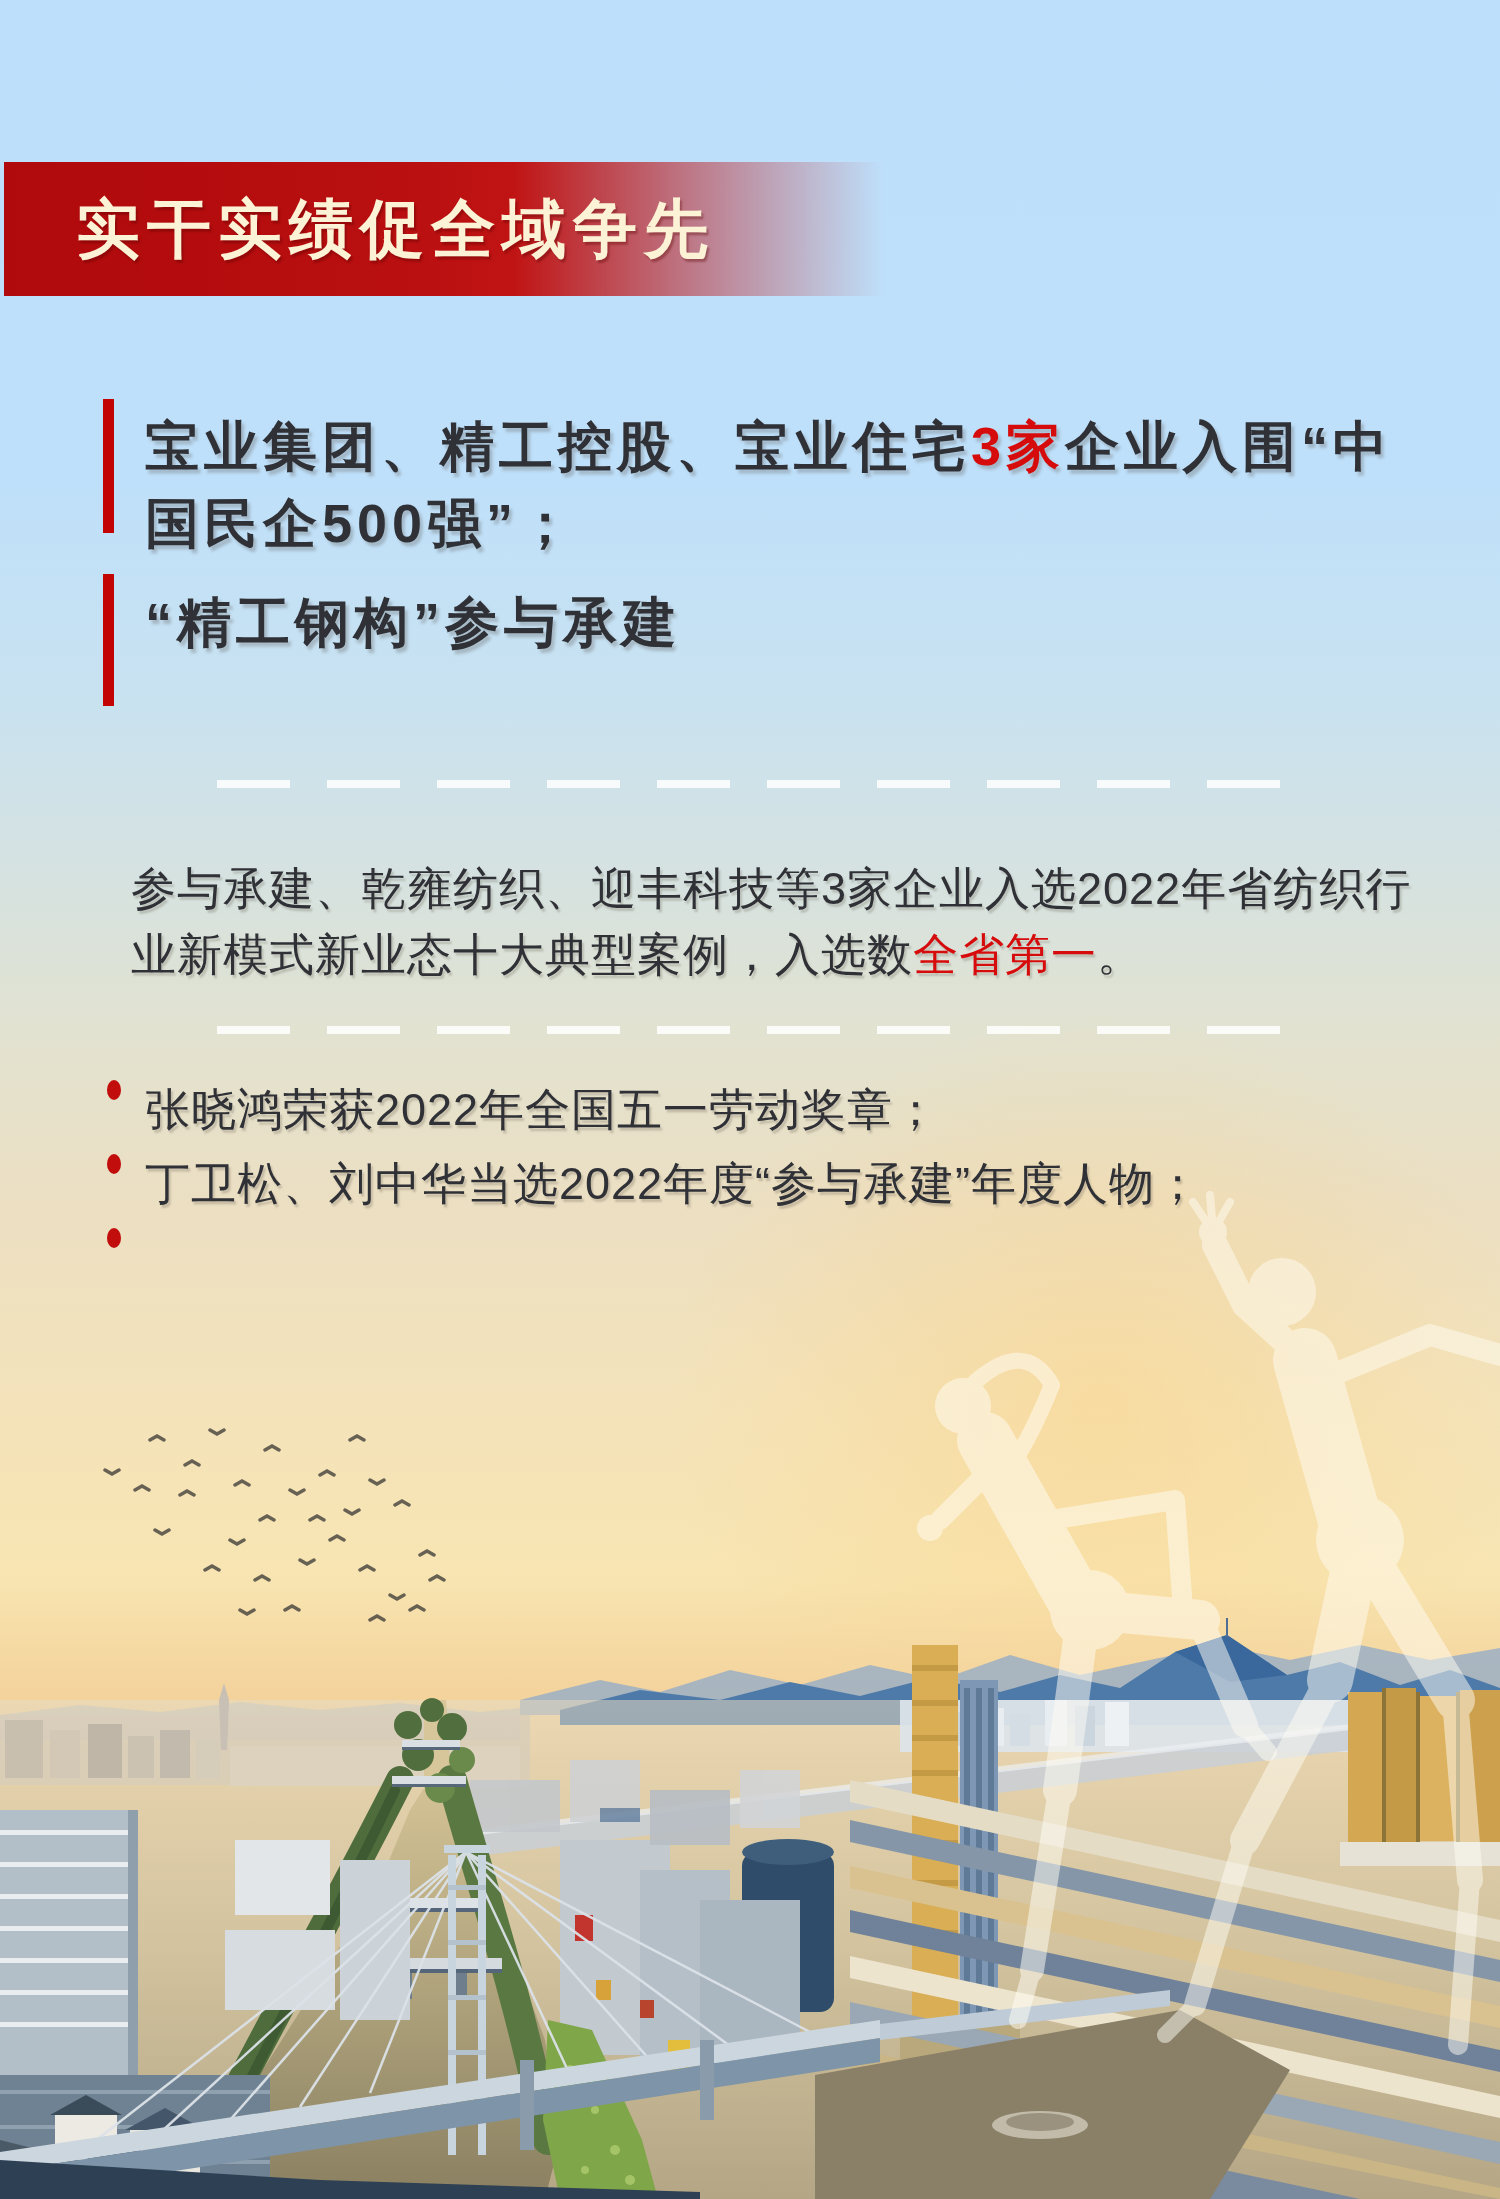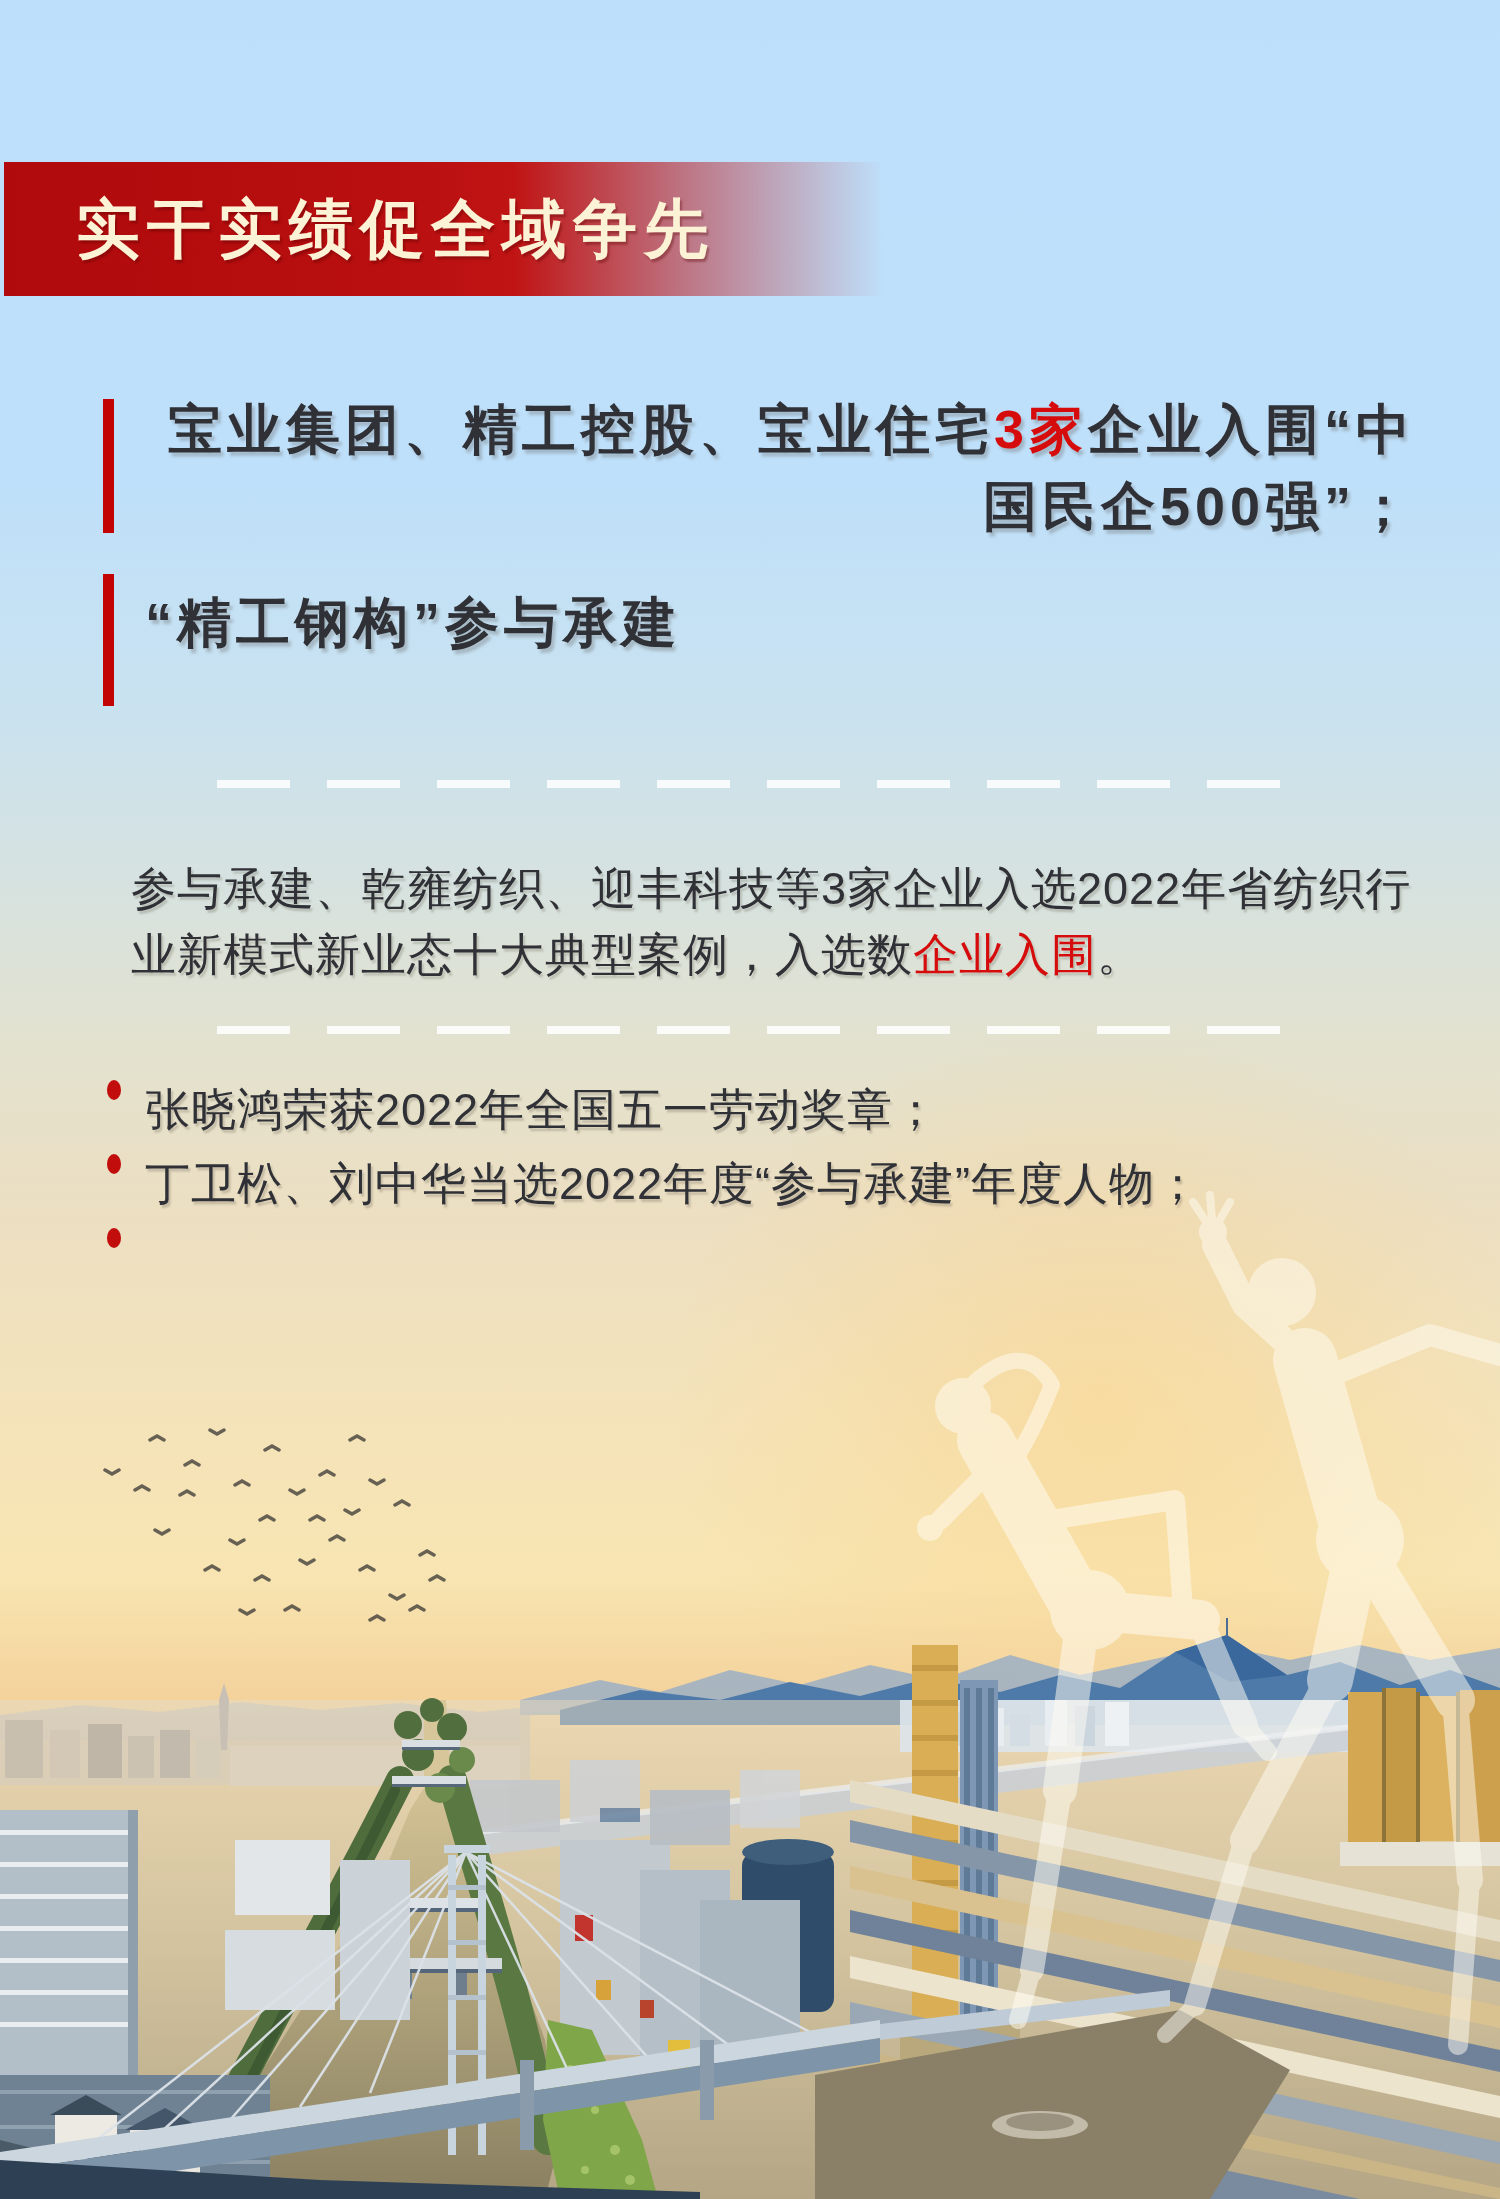--- a/index.html
+++ b/index.html
@@ -24,21 +24,21 @@
     text-shadow:2px 3px 2px rgba(90,0,0,.35);white-space:nowrap;
   }
   .bar{position:absolute;width:11px;background:#c20404;}
   .bar1{left:103px;top:399px;height:134px;}
   .bar2{left:103px;top:574px;height:132px;}
   .hl-text{
     position:absolute;left:145px;margin:0;z-index:2;
     font-size:54px;font-weight:bold;letter-spacing:5px;line-height:77px;
     color:#2f3136;text-shadow:3px 4px 3px rgba(100,100,100,.33);
   }
-  .hl1-text{top:391px;width:1270px;text-align:right;}
+  .hl1-text{top:408px;width:1270px;}
   .hl2-text{top:584px;width:1310px;}
   .red{color:#d60c0c;}
   .dash{
     position:absolute;left:217px;width:1073px;height:8px;z-index:2;
     background:repeating-linear-gradient(to right,
       rgba(255,255,255,.85) 0 73px, rgba(255,255,255,0) 73px 110px);
   }
   .dash1{top:780px;}
   .dash2{top:1026px;}
   .para{
@@ -71,21 +71,21 @@
   </div>
 
   <span class="bar bar1"></span>
   <p class="hl-text hl1-text"><span>宝业集团、精工控股、宝业住宅</span><span class="red">3家</span><span>企业入围“中国民企500强”；</span></p>
 
   <span class="bar bar2"></span>
   <p class="hl-text hl2-text"><span>“精工钢构”参与承建</span><br></p>
 
   <div class="dash dash1"></div>
 
-  <p class="para"><span>参与承建、乾雍纺织、迎丰科技等3家企业入选2022年省纺织行业新模式新业态十大典型案例，入选数</span><span class="red">企业入围</span><span>。</span></p>
+  <p class="para"><span>参与承建、乾雍纺织、迎丰科技等3家企业入选2022年省纺织行业新模式新业态十大典型案例，入选数</span><span class="red">全省第一</span><span>。</span></p>
 
   <div class="dash dash2"></div>
 
   <ul class="bullets">
     <li>
         <span class="dot"></span>
         <span>张晓鸿荣获2022年全国五一劳动奖章；</span>
       </li>
     <li>
         <span class="dot"></span>

